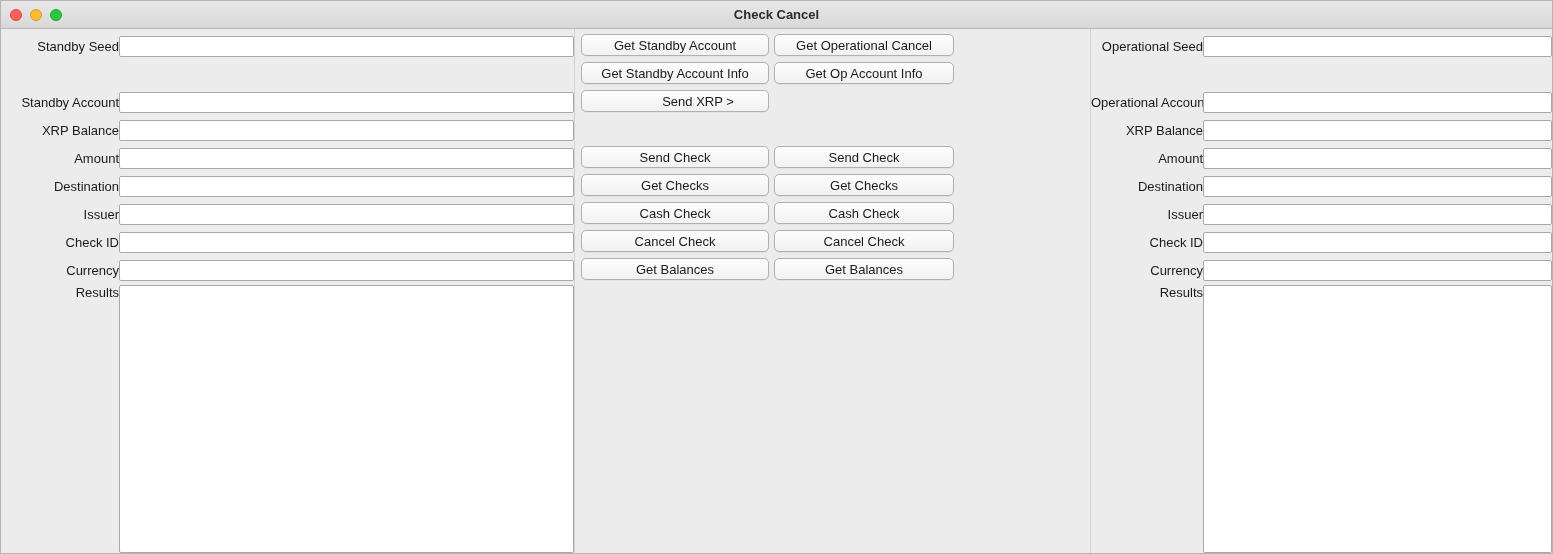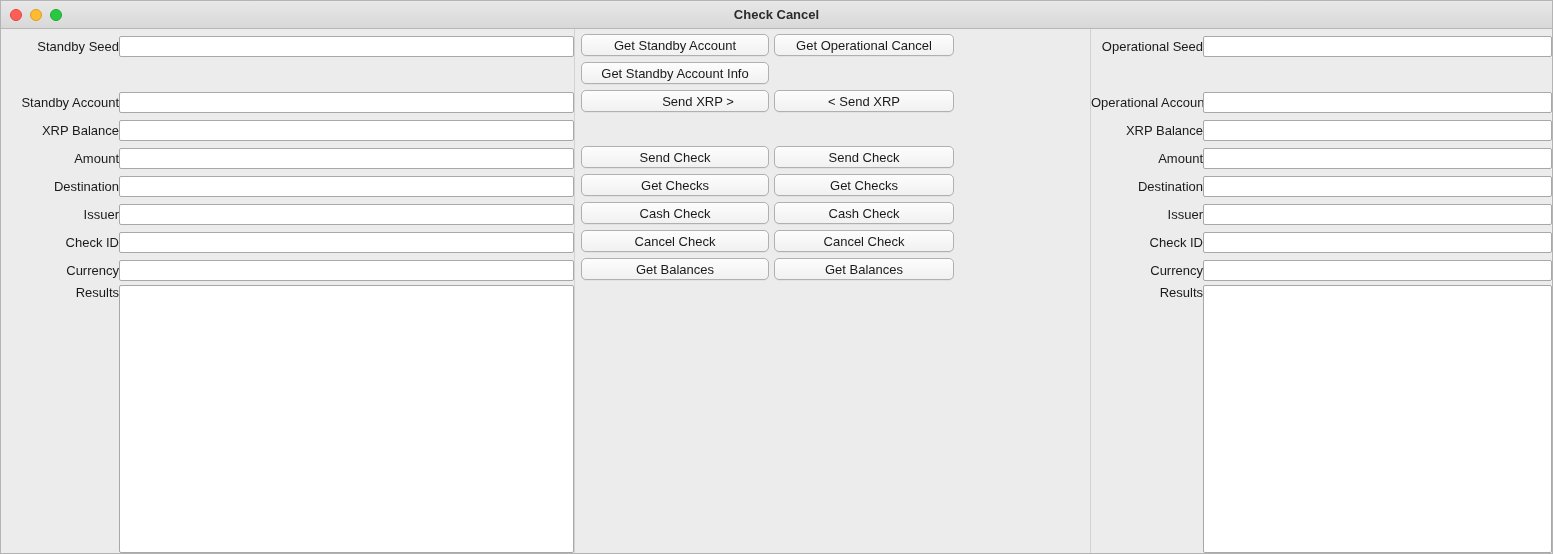--- a/index.html
+++ b/index.html
@@ -183,23 +183,23 @@
 
       <div class="lbl lbl-left" style="position:absolute; top:256px; left:0;">Results</div>
       <div class="results-box" style="left:118px; right:0; top:256px; bottom:0;"></div>
     </div>
 
     <div class="col col-mid">
       <button class="btn btn-col-a" style="top:5px;">Get Standby Account</button>
       <button class="btn btn-col-b" style="top:5px;">Get Operational Cancel</button>
 
       <button class="btn btn-col-a" style="top:33px;">Get Standby Account Info</button>
+      <button class="btn btn-col-b" style="top:33px;">Get Op Account Info</button>
 
       <button class="btn btn-col-a" style="top:61px;padding-left:46px;">Send XRP &gt;</button>
-      <button class="btn btn-col-b" style="top:61px;">&lt; Send XRP</button>
 
       <button class="btn btn-col-a" style="top:117px;">Send  Check</button>
       <button class="btn btn-col-b" style="top:117px;">Send Check</button>
 
       <button class="btn btn-col-a" style="top:145px;">Get Checks</button>
       <button class="btn btn-col-b" style="top:145px;">Get Checks</button>
 
       <button class="btn btn-col-a" style="top:173px;">Cash  Check</button>
       <button class="btn btn-col-b" style="top:173px;">Cash Check</button>
 

